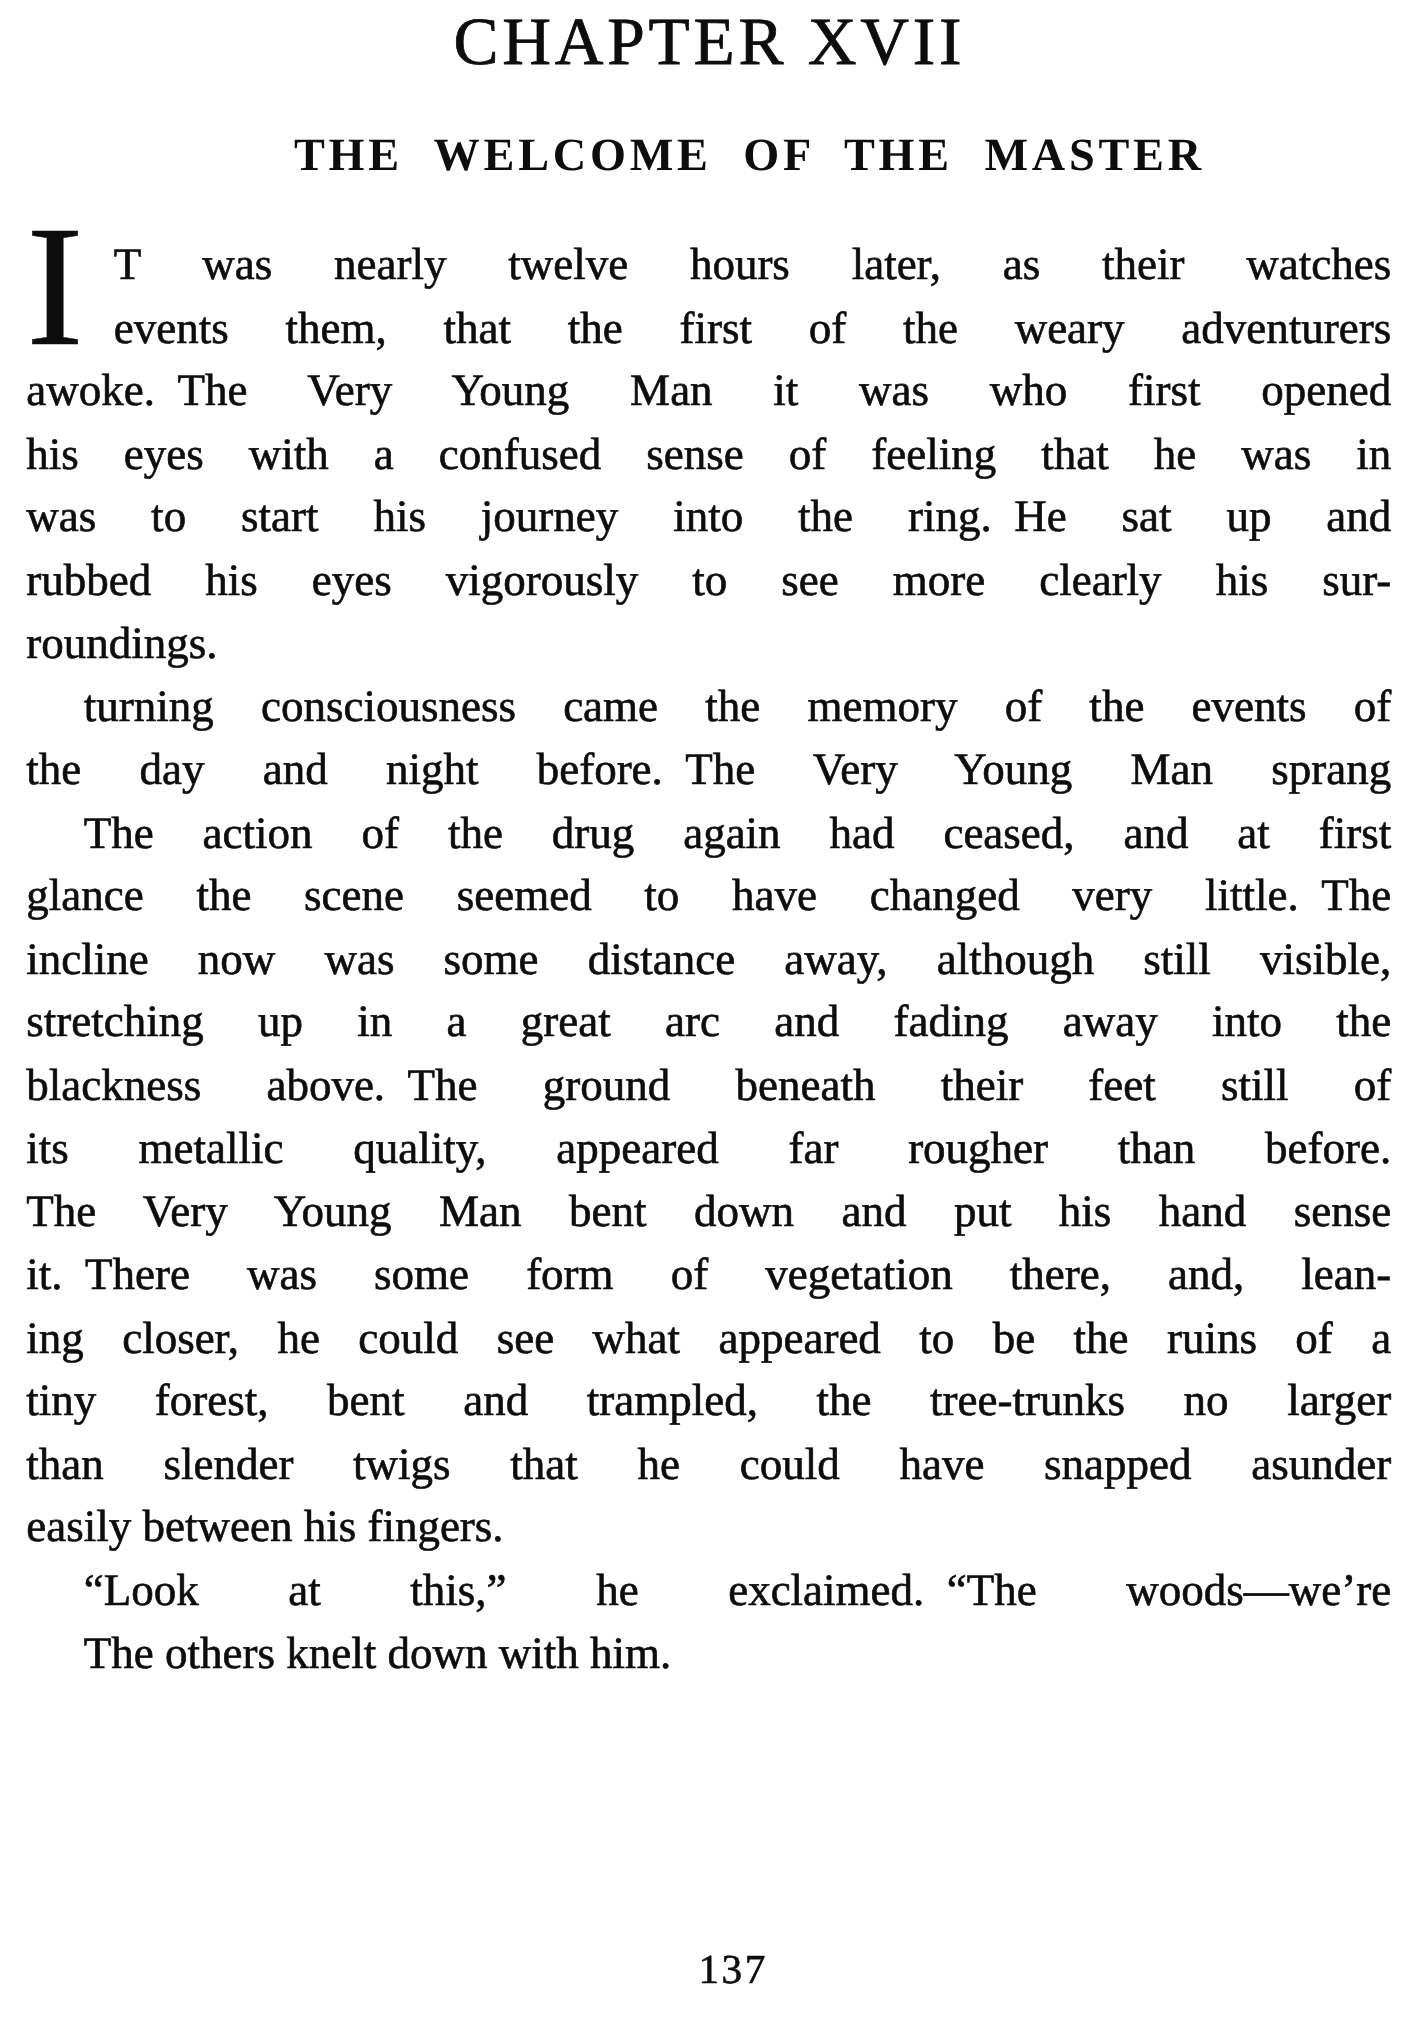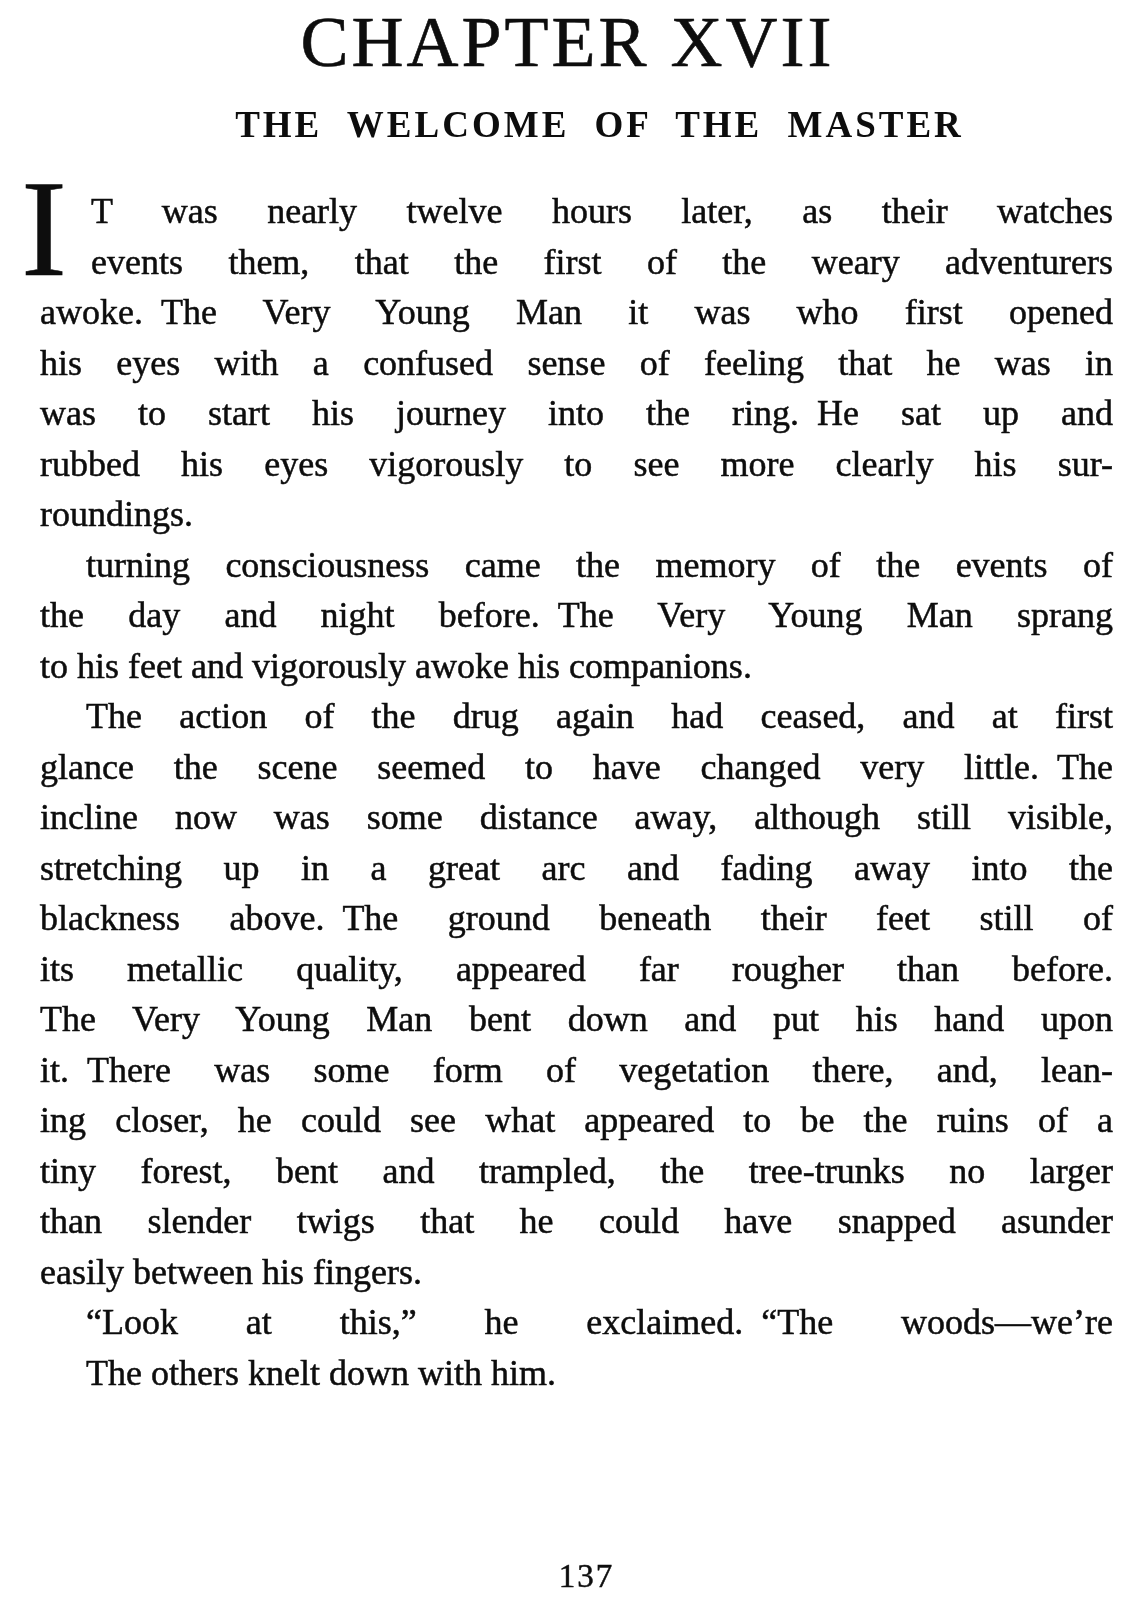--- a/index.html
+++ b/index.html
@@ -16,21 +16,21 @@
     font-family: "Liberation Serif", serif;
     overflow: hidden;
   }
   .chapter-heading {
     position: absolute;
     top: 6px;
     left: 0;
     width: 100%;
     margin: 0;
     text-align: center;
-    font-size: 72px;
+    font-size: 54px;
     font-weight: normal;
     letter-spacing: 3px;
     line-height: 1;
     -webkit-text-stroke: 0.6px #0d0d0d;
   }
   .chapter-subtitle {
     position: absolute;
     top: 106px;
     left: 0;
     width: 100%;
@@ -52,21 +52,20 @@
   }
   .para {
     margin: 0;
   }
   .line {
     font-size: 36px;
     line-height: 50.5px;
     text-align: justify;
     text-align-last: justify;
     white-space: normal;
-    margin-left: 19px;
   }
   .line.last {
     text-align-last: left;
   }
   .para.indent .line:first-child {
     text-indent: 46px;
   }
   .dropcap {
     float: left;
     width: 56px;
@@ -103,30 +102,29 @@
         <div class="line">events them, that the first of the weary adventurers</div>
         <div class="line">awoke. The Very Young Man it was who first opened</div>
         <div class="line">his eyes with a confused sense of feeling that he was in</div>
         <div class="line">was to start his journey into the ring. He sat up and</div>
         <div class="line">rubbed his eyes vigorously to see more clearly his sur-</div>
         <div class="line last">roundings.</div>
       </div>
       <div class="para indent">
         <div class="line">turning consciousness came the memory of the events of</div>
         <div class="line">the day and night before. The Very Young Man sprang</div>
-        <div class="line last">to his feet and vigorously awoke his companions.</div>
       </div>
       <div class="para indent">
         <div class="line">The action of the drug again had ceased, and at first</div>
         <div class="line">glance the scene seemed to have changed very little. The</div>
         <div class="line">incline now was some distance away, although still visible,</div>
         <div class="line">stretching up in a great arc and fading away into the</div>
         <div class="line">blackness above. The ground beneath their feet still of</div>
         <div class="line">its metallic quality, appeared far rougher than before.</div>
-        <div class="line">The Very Young Man bent down and put his hand upon</div>
+        <div class="line">The Very Young Man bent down and put his hand sense</div>
         <div class="line">it. There was some form of vegetation there, and, lean-</div>
         <div class="line">ing closer, he could see what appeared to be the ruins of a</div>
         <div class="line">tiny forest, bent and trampled, the tree-trunks no larger</div>
         <div class="line">than slender twigs that he could have snapped asunder</div>
         <div class="line last">easily between his fingers.</div>
       </div>
       <div class="para indent">
         <div class="line">“Look at this,” he exclaimed. “The woods—we’re</div>
       </div>
       <div class="para indent">

